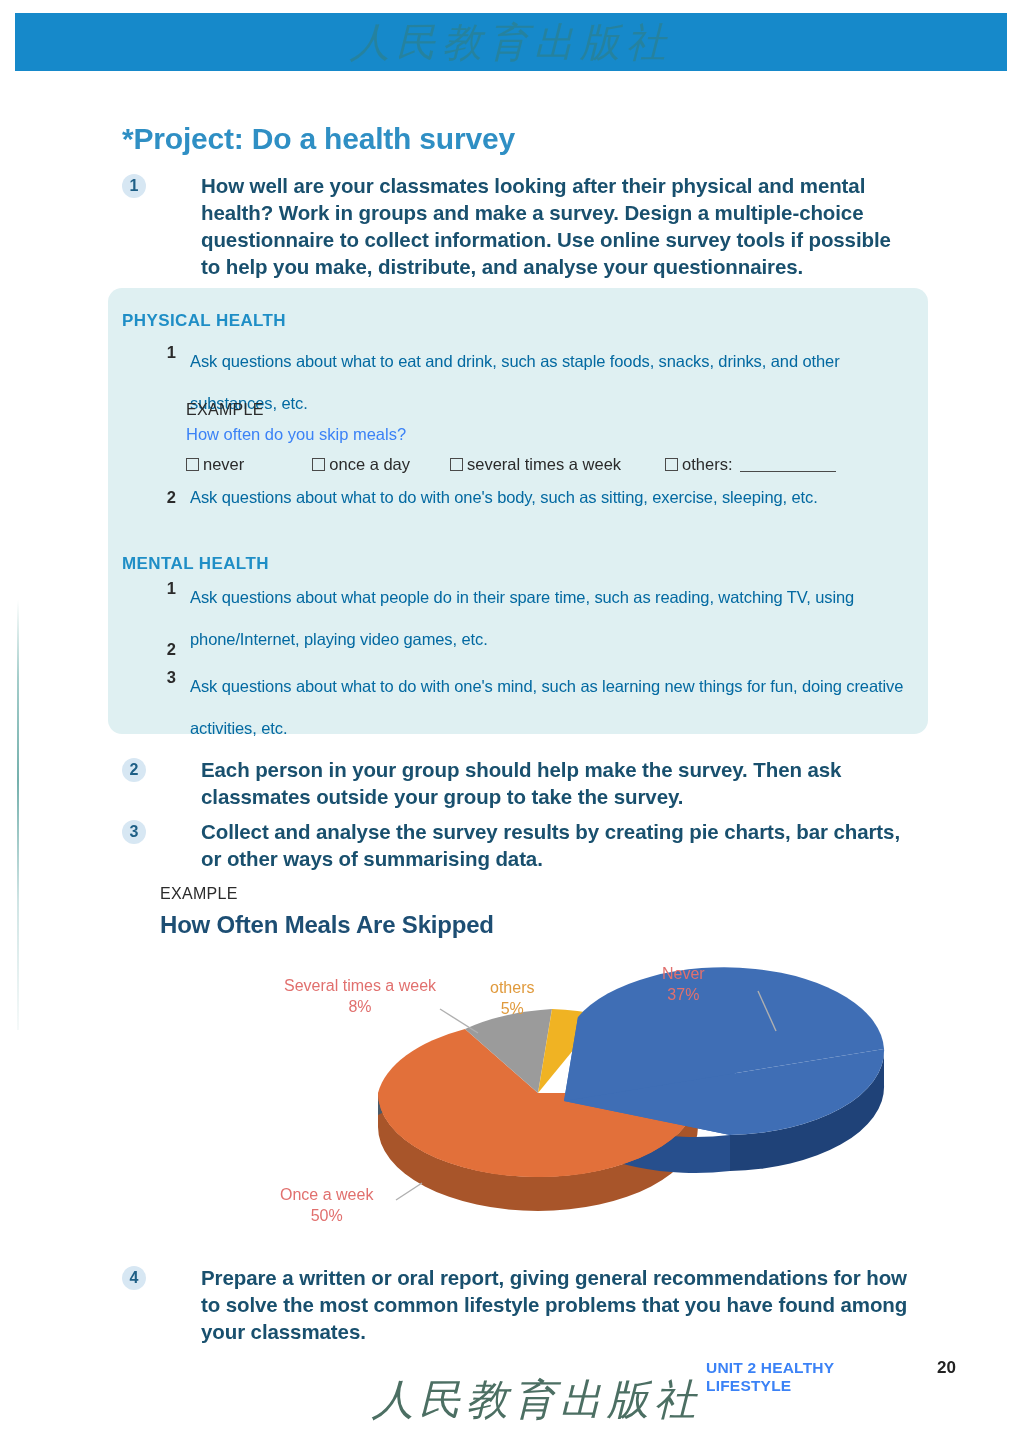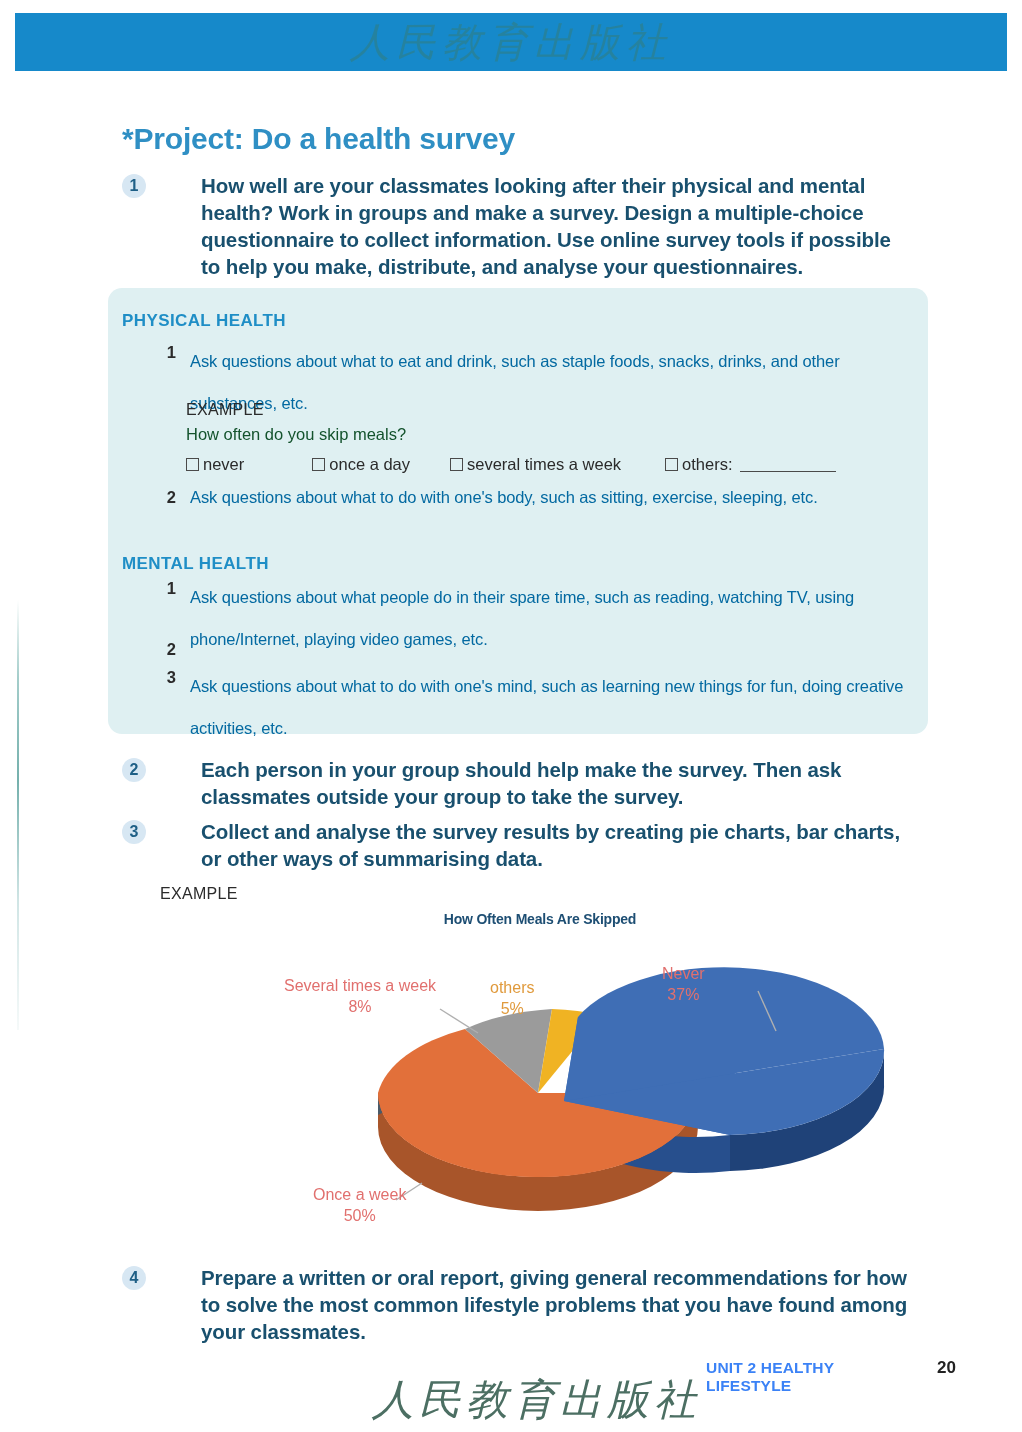--- a/index.html
+++ b/index.html
@@ -162,21 +162,21 @@
     letter-spacing: 0.3px;
   }
   #example-box-label { left: 186px; top: 401px; }
   #example-chart-label { left: 160px; top: 885px; }
 
   .example-question {
     position: absolute;
     left: 186px;
     top: 425px;
     font-size: 16.5px;
-    color: #14532d;
+    color: #3b82f6;
   }
 
   .choices {
     position: absolute;
     left: 186px;
     top: 455px;
     display: flex;
     align-items: center;
     font-size: 16.5px;
     color: #2b2b2b;
@@ -207,42 +207,42 @@
     left: 160px;
     top: 905px;
     width: 760px;
     height: 340px;
   }
   .chart-title {
     position: absolute;
     left: 0;
     top: 6px;
     width: 760px;
-    text-align: center;
-    font-size: 14px;
+    text-align: left;
+    font-size: 24px;
     font-weight: 700;
     color: #1d4e73;
     letter-spacing: -0.2px;
   }
   .chart-svg { position: absolute; left: 0; top: 0; }
 
   .pie-label {
     position: absolute;
     font-size: 16px;
     color: #e1706e;
     line-height: 21px;
     white-space: nowrap;
   }
   .pie-label.others-lbl { color: #e09a3c; }
   .pie-label .pct { display: block; text-align: center; }
 
   #lbl-several { left: 124px; top: 70px; text-align: center; }
   #lbl-others  { left: 330px; top: 72px; text-align: center; }
   #lbl-never   { left: 502px; top: 58px; text-align: center; }
-  #lbl-once    { left: 153px; top: 279px; text-align: center; }
+  #lbl-once    { left: 120px; top: 279px; text-align: center; }
 
   
   .footer-text {
     position: absolute;
     left: 706px;
     top: 1359px;
     font-size: 15.5px;
     font-weight: 700;
     color: #3b82f6;
     letter-spacing: 0.2px;

